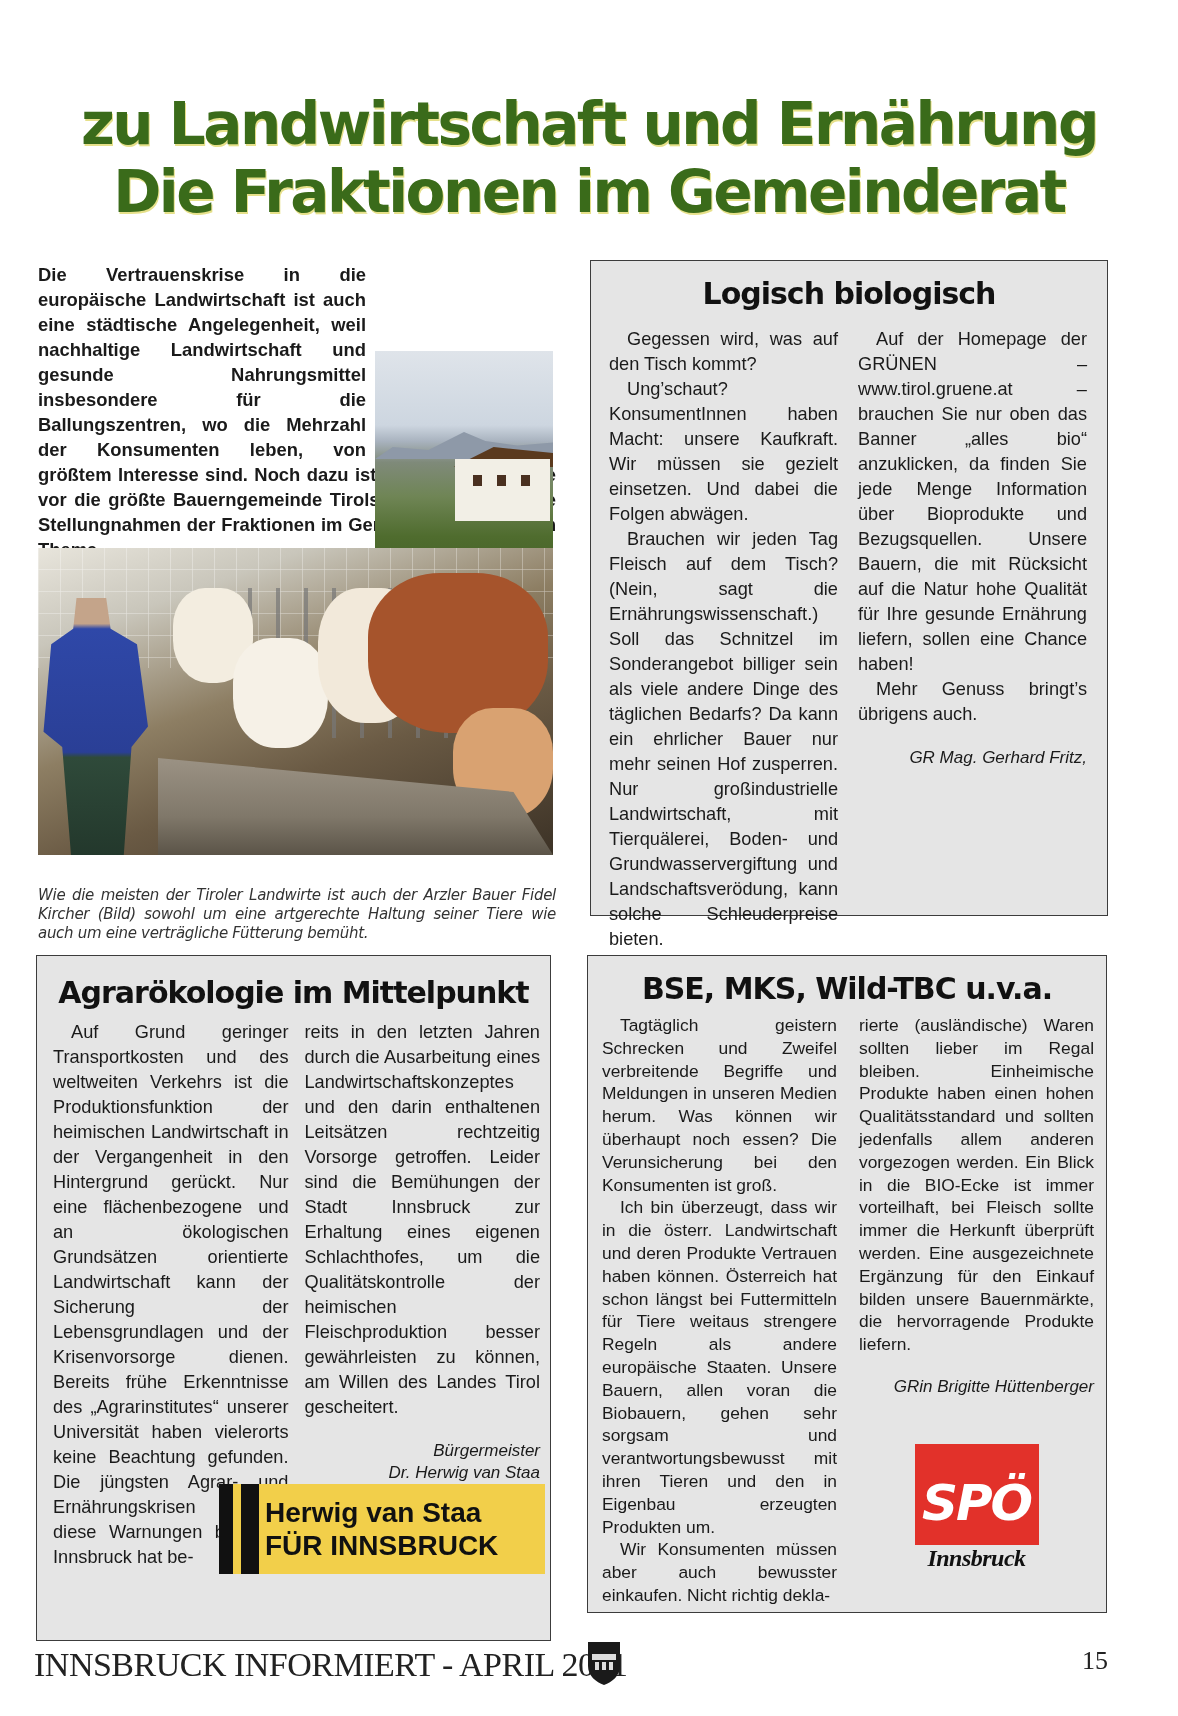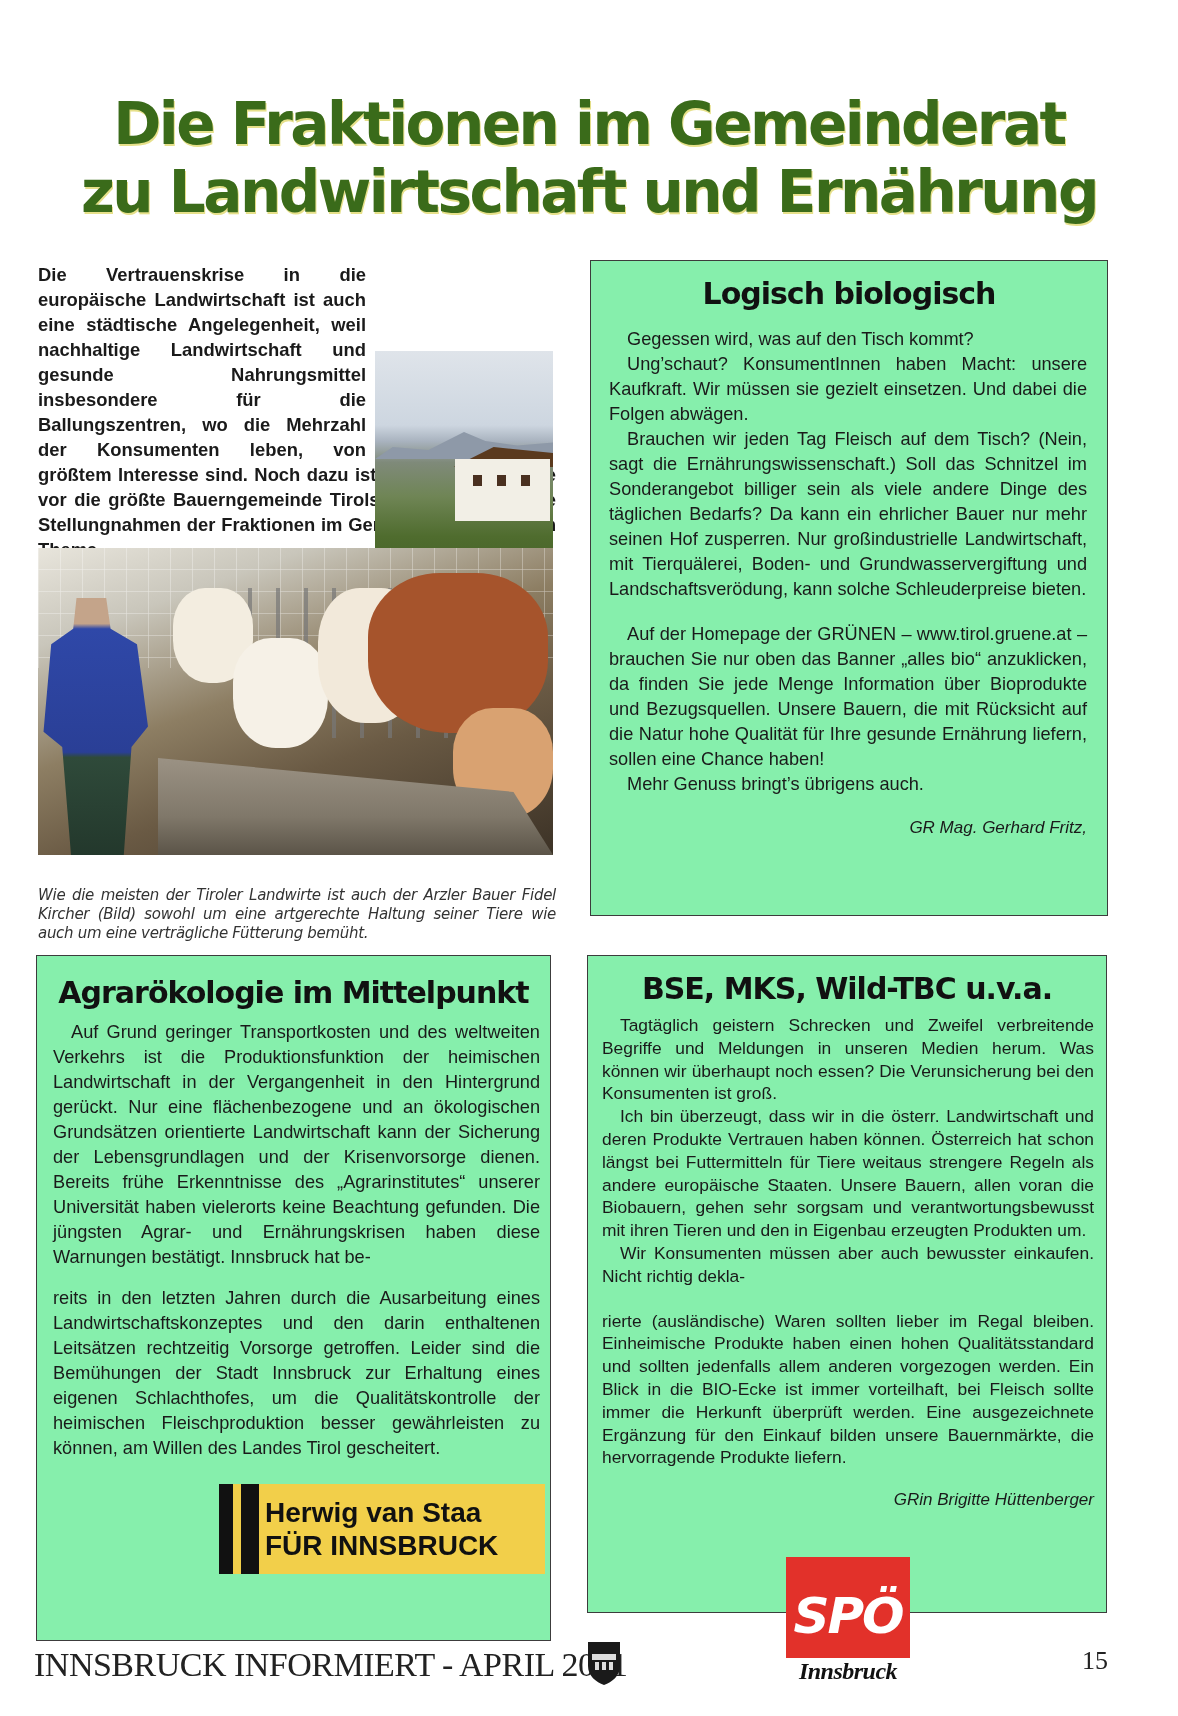--- a/index.html
+++ b/index.html
@@ -49,26 +49,26 @@
     clip-path: polygon(0 0, 90% 35%, 100% 100%, 0 100%); }
   .photo-barn .bars { position: absolute; left: 210px; top: 40px; width: 250px; height: 150px;
     background-image: linear-gradient(90deg, #777 4px, transparent 4px); background-size: 28px 100%; opacity: .7; }
 
   .caption {
     position: absolute; left: 38px; top: 886px; width: 518px;
     font-family: "DejaVu Sans", sans-serif; font-style: italic; font-size: 15px; line-height: 19px;
     color: #333; text-align: justify; letter-spacing: -0.3px;
   }
 
-  .box { position: absolute; border: 1.5px solid #3c3c3c; background: #86efac; }
+  .box { position: absolute; border: 1.5px solid #3c3c3c; background: #e5e5e5; }
   .box h2 {
     font-family: "DejaVu Sans", sans-serif; font-weight: bold; text-align: center;
     font-size: 30px; line-height: 38px; letter-spacing: -1px; color: #111;
   }
-  .cols { display: flex; gap: 20px; flex-direction: column; }
+  .cols { display: flex; gap: 20px; }
   .col { flex: 1; font-size: 18.2px; line-height: 25px; text-align: justify; hyphens: manual; }
   .col p { text-indent: 18px; }
   .col p.noindent { text-indent: 0; }
   .sig { font-style: italic; text-align: right; font-size: 17px; line-height: 22px; }
 
   #box-gruene { left: 590px; top: 260px; width: 518px; height: 656px; }
   #box-gruene h2 { margin-top: 14px; }
   #box-gruene .cols { padding: 6px 20px 0 18px; margin-top: 8px; }
 
   .gruene-logo { margin: 22px auto 0; width: 210px; text-align: center; }
@@ -101,22 +101,22 @@
   .spoe-city { font-family: Liberation Serif, serif; font-style: italic; font-weight: bold; font-size: 24px; color: #111; margin-top: 2px; letter-spacing: -0.5px; }
 
   .footer-left { position: absolute; left: 34px; top: 1646px; font-family: "Liberation Serif", serif; font-size: 34px; color: #222; letter-spacing: -0.5px; }
   .footer-crest { position: absolute; left: 586px; top: 1640px; width: 36px; height: 46px; }
   .footer-page { position: absolute; left: 1082px; top: 1646px; font-family: "Liberation Serif", serif; font-size: 26px; color: #222; }
 </style>
 </head>
 <body>
 
 <div class="headline">
+  <div>zu Landwirtschaft und Ernährung</div>
   <div>Die Fraktionen im  Gemeinderat</div>
-  <div>zu Landwirtschaft und Ernährung</div>
 </div>
 
 <div class="intro">
   <div class="float-photo"></div>
   <span>Die Vertrauenskrise in die europäische Landwirtschaft ist auch eine städtische Angelegenheit, weil nachhaltige Landwirtschaft und gesunde Nahrungsmittel insbesondere für die Ballungszentren, wo die Mehrzahl der Konsumenten leben, von größtem Interesse sind. Noch dazu ist Innsbruck nach wie vor die größte Bauerngemeinde Tirols. Lesen Sie hier die Stellungnahmen der Fraktionen im Gemeinderat zu diesem Thema.</span>
 </div>
 
 <div class="photo-house">
   <div class="mtn"></div>
   <div class="roof"></div>

